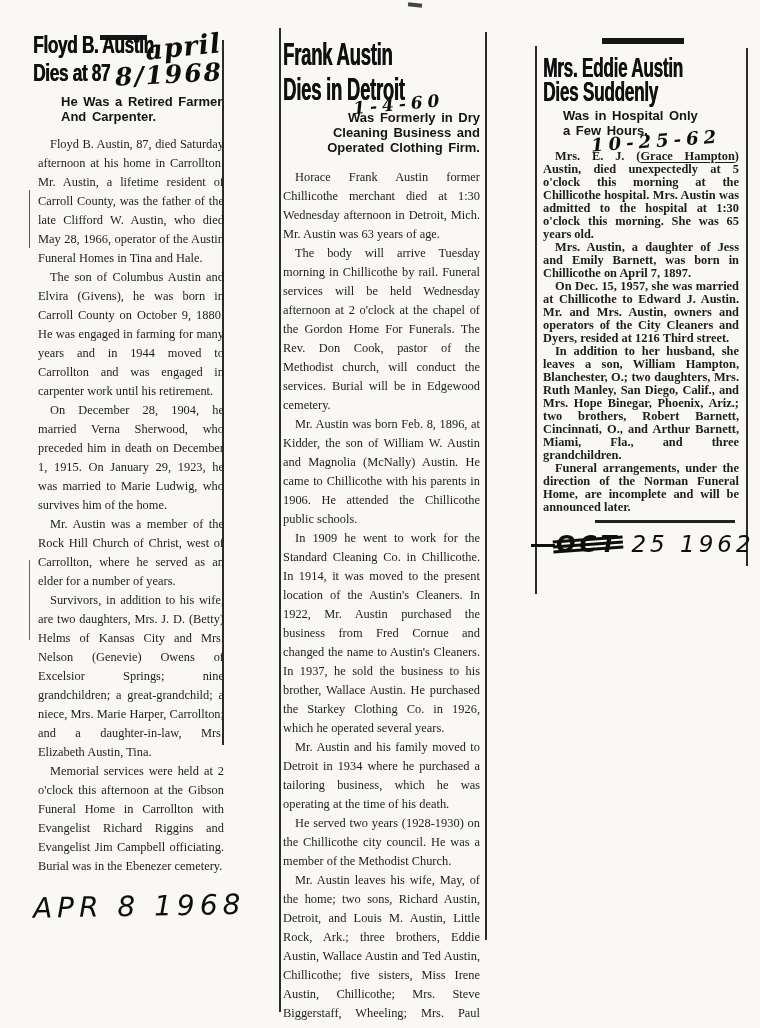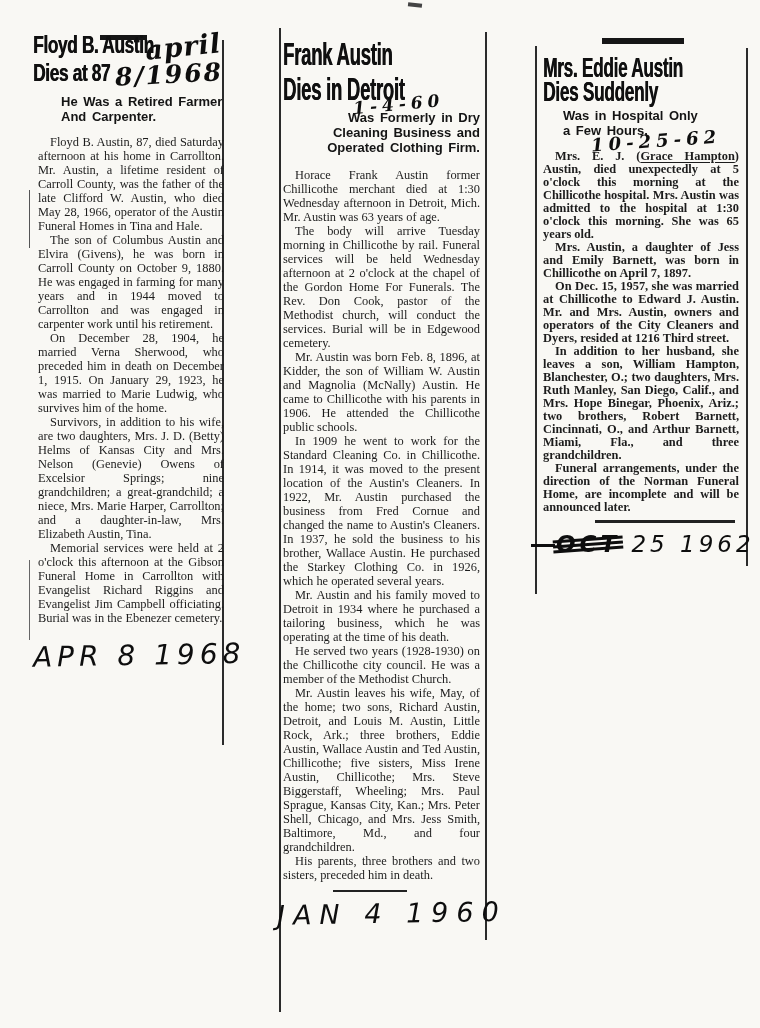--- a/index.html
+++ b/index.html
@@ -26,21 +26,21 @@
   
   .subhead{font-family:"Liberation Sans",sans-serif; font-weight:700; font-size:13px; line-height:15px; word-spacing:2px; color:#141414;}
   .col1 .subhead{padding-left:28px; margin-top:7px;}
   .col2 .subhead{padding-left:14px; margin-top:3px;text-align:right;}
   .col3 .subhead{padding-left:20px; margin-top:4px;}
   
   .body{margin-top:11px;}
   .col1 .body{margin-left:5px; width:186px;}
   .col2 .body{margin-top:13px;}
   .col3 .body{margin-top:12px;}
-  .body p{margin:0; font-size:12.4px; line-height:14px; text-align:justify; text-indent:12px; color:#1c1c1c;}
+  .body p{margin:0; font-size:12.4px; line-height:19px; text-align:justify; text-indent:12px; color:#1c1c1c;}
   .col3 .body p{line-height:13px;font-weight:bold;}
   .u{text-decoration:underline; text-underline-offset:2px;}
   
   .hw{position:absolute; font-family:"DejaVu Serif",serif; font-style:italic; color:#0e0e0e; white-space:nowrap;}
   .hw-april{left:112px; top:0px; font-size:27px; transform:rotate(-6deg); letter-spacing:1px;}
   .hw-8-1968{left:82px; top:29px; font-size:25px; transform:rotate(-3deg); letter-spacing:2px;}
   .hw-1-4-60{left:70px; top:57px; font-size:17px; letter-spacing:5px; transform:rotate(-5deg);}
   .hw-10-25-62{left:48px; top:74px; font-size:18px; letter-spacing:5px; transform:rotate(-4deg);}
   
   .stamp{font-family:"DejaVu Sans",sans-serif; font-style:italic; color:#0e0e0e; white-space:nowrap;}
@@ -84,20 +84,21 @@
       <span class="hw hw-8-1968">8/1968</span>
     </div>
     <div class="subhead">
       <div>He Was a Retired Farmer</div>
       <div>And Carpenter.</div>
     </div>
     <div class="body">
       <p>Floyd B. Austin, 87, died Saturday afternoon at his home in Carrollton. Mr. Austin, a lifetime resident of Carroll County, was the father of the late Clifford W. Austin, who died May 28, 1966, operator of the Austin Funeral Homes in Tina and Hale.</p>
       <p>The son of Columbus Austin and Elvira (Givens), he was born in Carroll County on October 9, 1880. He was engaged in farming for many years and in 1944 moved to Carrollton and was engaged in carpenter work until his retirement.</p>
       <p>On December 28, 1904, he married Verna Sherwood, who preceded him in death on December 1, 1915. On January 29, 1923, he was married to Marie Ludwig, who survives him of the home.</p>
+      <p>Mr. Austin was a member of the Rock Hill Church of Christ, west of Carrollton, where he served as an elder for a number of years.</p>
       <p>Survivors, in addition to his wife, are two daughters, Mrs. J. D. (Betty) Helms of Kansas City and Mrs. Nelson (Genevie) Owens of Excelsior Springs; nine grandchildren; a great-grandchild; a niece, Mrs. Marie Harper, Carrollton; and a daughter-in-law, Mrs. Elizabeth Austin, Tina.</p>
       <p>Memorial services were held at 2 o'clock this afternoon at the Gibson Funeral Home in Carrollton with Evangelist Richard Riggins and Evangelist Jim Campbell officiating. Burial was in the Ebenezer cemetery.</p>
     </div>
     <div class="stamp stamp1">APR 8 1968</div>
   </section>
 
   <section class="col col2">
     <div class="hl">
       <span class="hl-line">Frank Austin</span>
       <span class="hl-line">Dies in Detroit</span>

